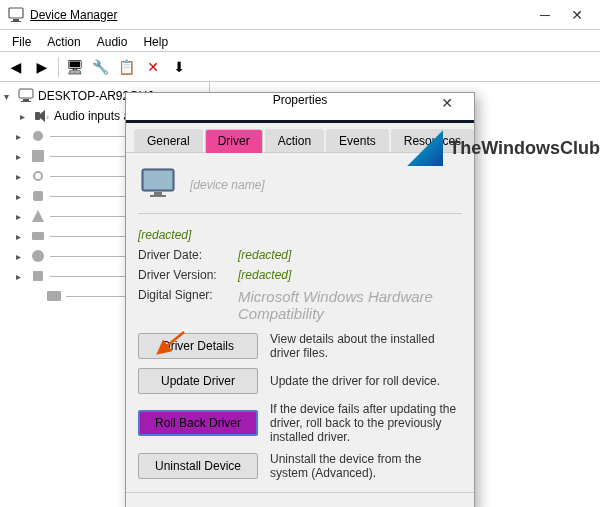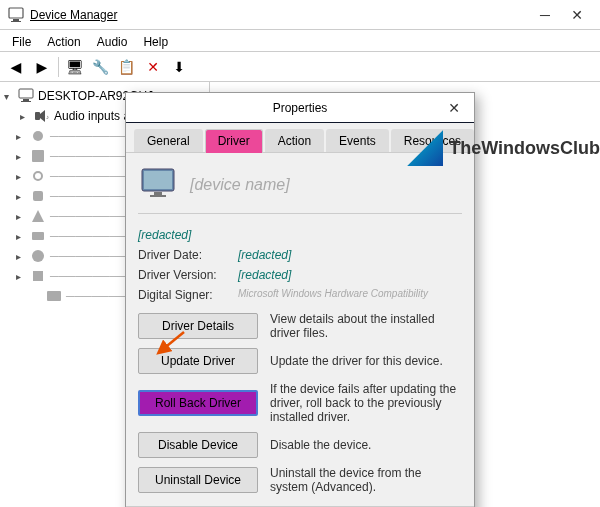--- a/index.html
+++ b/index.html
@@ -145,23 +145,22 @@
     .properties-dialog {
       width: 350px;
       background: #f0f0f0;
       border: 1px solid #999;
       box-shadow: 4px 4px 12px rgba(0,0,0,0.3);
     }
     .dialog-title-bar {
       background: #fff;
       height: 30px;
       display: flex;
-      align-items: center;
-      padding: 0 8px;
-      border-bottom: 1px solid #0f172a;
+      padding: 0 15px;
+      border-bottom: 3px solid #0f172a;
     }
     .dialog-title-text {
       flex: 1;
       font-size: 12px;
       text-align: center;
     }
     .dialog-close-btn {
       width: 24px;
       height: 20px;
       background: none;
@@ -227,21 +226,21 @@
       margin-bottom: 6px;
       align-items: flex-start;
     }
     .prop-label {
       width: 100px;
       color: #333;
       font-size: 12px;
       flex-shrink: 0;
     }
     .prop-value {
-      color: #0f766e;
+      color: #4d7c0f;
       font-size: 12px;
       font-style: italic;
     }
 
     
     .driver-buttons {
       display: flex;
       flex-direction: column;
       gap: 8px;
       margin-top: 10px;
@@ -456,55 +455,51 @@
 
       <div class="device-header">
         <div class="device-icon">
           <svg width="40" height="40" viewBox="0 0 40 40">
             <rect x="4" y="4" width="32" height="22" rx="2" fill="#6688aa" stroke="#446" stroke-width="1"></rect>
             <rect x="6" y="6" width="28" height="18" fill="#99bbcc"></rect>
             <rect x="16" y="27" width="8" height="3" fill="#777"></rect>
             <rect x="12" y="30" width="16" height="2" fill="#777"></rect>
           </svg>
         </div>
-        <div style="color:#aaa; font-style:italic; font-size:16px;">[device name]</div>
+        <div style="color:#aaa; font-style:italic; font-size:12px;">[device name]</div>
       </div>
 
       <div class="prop-row">
         <span class="prop-value">[redacted]</span>
       </div>
       <div class="prop-row">
         <span class="prop-label">Driver Date:</span>
         <span class="prop-value">[redacted]</span>
       </div>
       <div class="prop-row">
         <span class="prop-label">Driver Version:</span>
         <span class="prop-value">[redacted]</span>
       </div>
       <div class="prop-row">
         <span class="prop-label">Digital Signer:</span>
-        <span class="prop-value" style="color:#aaa; font-size:10px;">Microsoft Windows Hardware Compatibility</span>
+        <span class="prop-value" style="color:#aaa; font-size:15px;">Microsoft Windows Hardware Compatibility</span>
       </div>
 
       <div class="driver-buttons">
         <div class="driver-btn-row">
           <button class="driver-btn">Driver Details</button>
           <span class="driver-btn-desc">View details about the installed driver files.</span>
         </div>
         <div class="driver-btn-row">
           <button class="driver-btn">Update Driver</button>
-          <span class="driver-btn-desc">Update the driver for this device.</span>
+          <span class="driver-btn-desc">Update the driver for roll device.</span>
         </div>
         <div class="driver-btn-row">
           <button class="driver-btn highlighted">Roll Back Driver</button>
           <span class="driver-btn-desc">If the device fails after updating the driver, roll back to the previously installed driver.</span>
-        </div>
-        <div class="driver-btn-row">
-          <button class="driver-btn">Disable Device</button>
-          <span class="driver-btn-desc">Disable the device.</span>
         </div>
         <div class="driver-btn-row">
           <button class="driver-btn">Uninstall Device</button>
           <span class="driver-btn-desc">Uninstall the device from the system (Advanced).</span>
         </div>
       </div>
     </div>
 
     <div class="dialog-footer">
       

